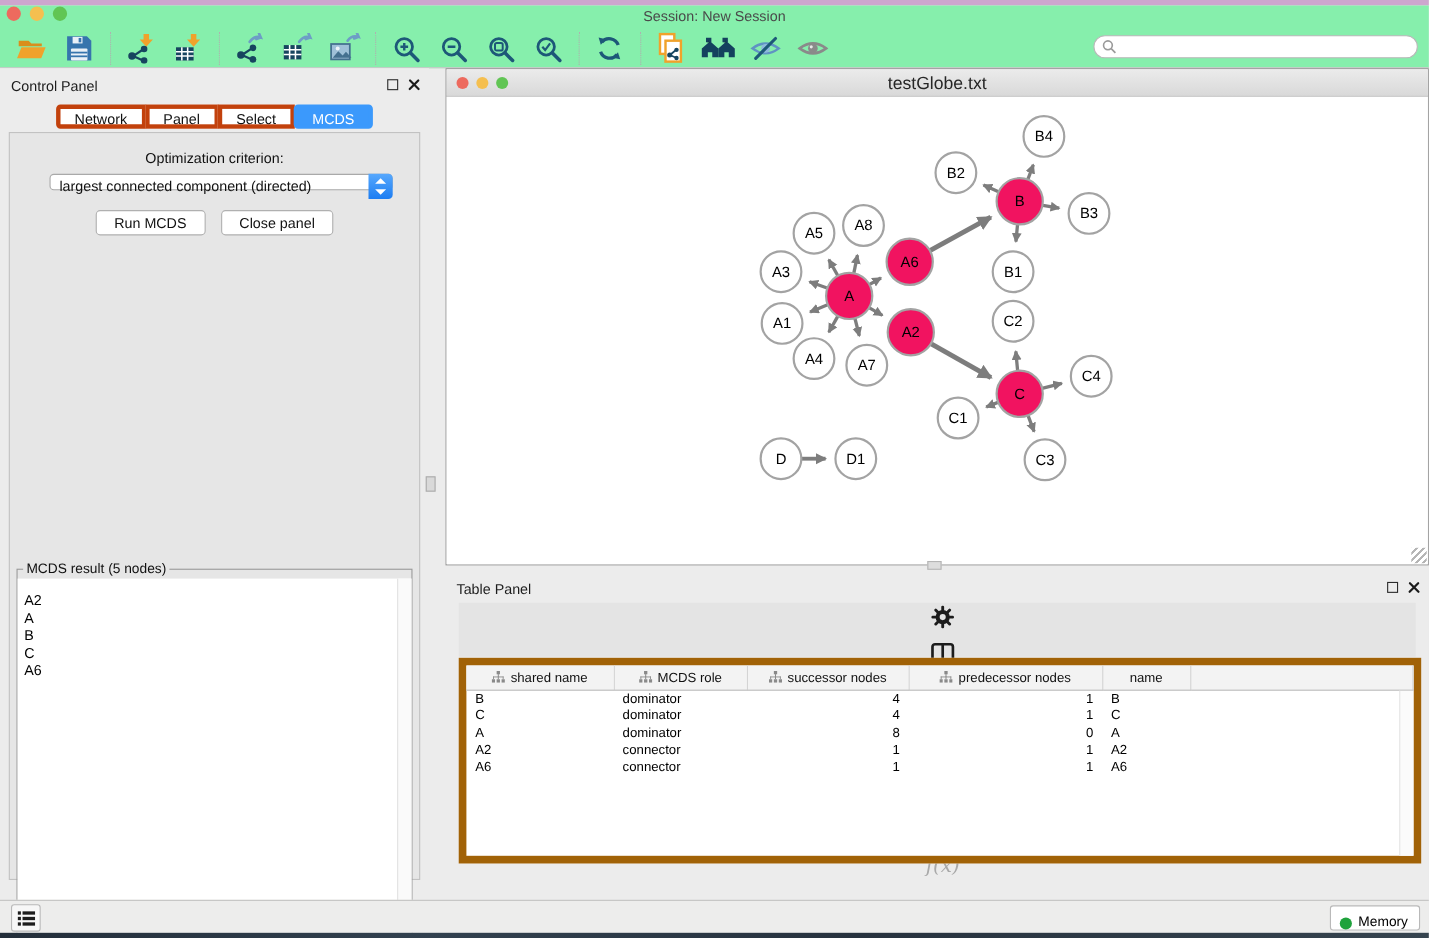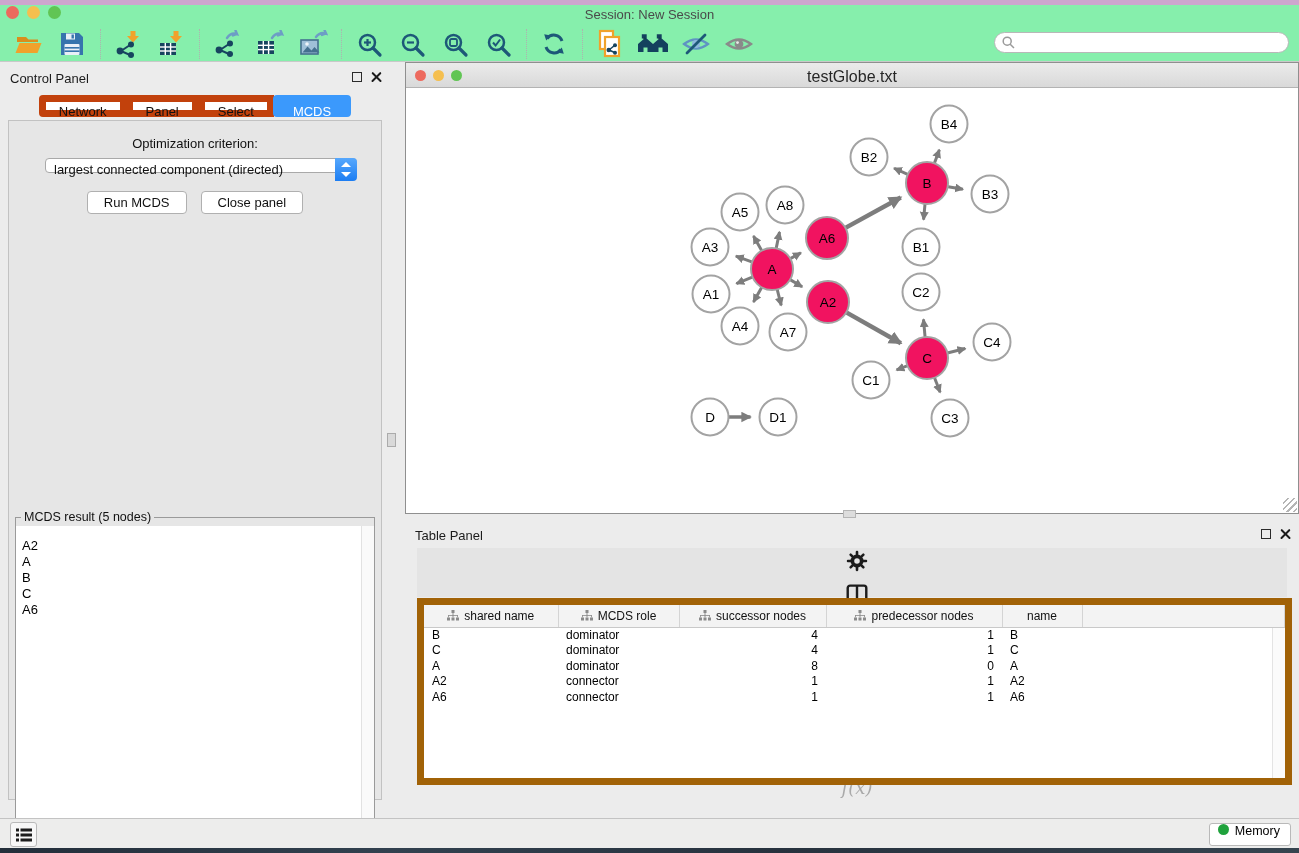--- a/index.html
+++ b/index.html
@@ -26,21 +26,21 @@
   .panel-head { position:relative; height:30px; }
   .panel-title { position:absolute; left:10px; top:9px; font-size:13px; color:#1c1c1c; }
   .panel-controls { position:absolute; right:8px; top:9px; display:flex; gap:9px; align-items:center; }
   .ic-float { width:10px; height:10px; border:1.6px solid #2b2b2b; display:inline-block; }
   .ic-close { width:11px; height:11px; position:relative; display:inline-block; }
   .ic-close::before,.ic-close::after { content:""; position:absolute; left:-1px; top:4.5px; width:13px; height:2.4px; background:#1c1c1c; border-radius:1px; }
   .ic-close::before { transform:rotate(45deg);} .ic-close::after { transform:rotate(-45deg);}
 
   .seg-row { position:absolute; left:0; right:0; display:flex; justify-content:center; }
   .cp-tabs { top:33px; }
-  .seg { display:inline-block; height:22px; line-height:20px; padding:0 13px; background:#fff; border:7px solid #c2410c; font-size:13px; margin-left:-1px; color:#111; }
+  .seg { display:inline-block; height:22px; line-height:20px; padding:0 13px; background:#fff; border:4px solid #c2410c; font-size:13px; margin-left:-1px; color:#111; }
   .seg:first-child { border-radius:4px 0 0 4px; margin-left:0; }
   .seg:last-child { border-radius:0 4px 4px 0; }
   .seg.active { background:#3b99fc; border-color:#3b99fc; color:#fff; border-radius:4px; }
 
   .cp-content { position:absolute; left:8px; top:58px; width:374px; height:680px; background:#e6e6e6; border:1px solid #c2c2c2; }
   .opt-label { margin-top:15px; text-align:center; font-size:13px; color:#111; }
   .criterion { position:absolute; left:36px; top:37px; width:312px; height:15px; background:#fff; border:1px solid #a9a9a9; border-radius:4px; font-size:13px; line-height:21px; padding-left:8px; color:#111; }
   .stepper { position:absolute; right:-1px; top:-1px; width:22px; height:23px; background:linear-gradient(#57a8fd,#1c7df2); border-radius:0 4px 4px 0; }
   .stepper .up,.stepper .dn { position:absolute; left:6px; width:0; height:0; border-left:5px solid transparent; border-right:5px solid transparent; }
   .stepper .up { top:4px; border-bottom:5px solid #fff; }
@@ -78,21 +78,21 @@
   td.num { text-align:right; }
   .nt-scroll { position:absolute; right:0; top:23px; bottom:0; width:13px; background:#fbfbfb; border-left:1px solid #e4e4e4; }
 
   .tp-tabs { top:271px; }
   .tp-tabs .seg { font-size:12.5px; }
   .tp-tabs .seg.active { border-radius:4px; }
 
   
   .status-bar { position:absolute; left:0; top:818px; width:1299px; height:30px; background:#ededec; border-top:1px solid #c3c3c3; }
   .list-btn { position:absolute; left:10px; top:3px; width:27px; height:25px; background:#f7f7f7; border:1px solid #b9b9b9; border-radius:3px; display:flex; align-items:center; justify-content:center; }
-  .memory-btn { position:absolute; right:8px; top:4px; height:23px; padding:0 10px 0 8px; background:#fff; border:1px solid #b9b9b9; border-radius:3px; display:flex; align-items:flex-start; gap:6px; font-size:12.5px; color:#000; }
+  .memory-btn { position:absolute; right:8px; top:4px; height:23px; padding:0 10px 0 8px; background:#fff; border:1px solid #b9b9b9; border-radius:3px; display:flex; align-items:flex-end; gap:6px; font-size:12.5px; color:#000; }
   .mem-dot { width:11px; height:11px; border-radius:50%; background:#1fa23c; display:inline-block; }
   .bottom-strip { position:absolute; left:0; top:848px; width:1299px; height:5px; background:linear-gradient(90deg,#232e3a,#32414f 30%,#27323e 60%,#36444f); }
 
   svg text { font-family:"Liberation Sans", sans-serif; }
 </style>
 </head>
 <body>
 
 <div class="mac-strip"></div>
 

